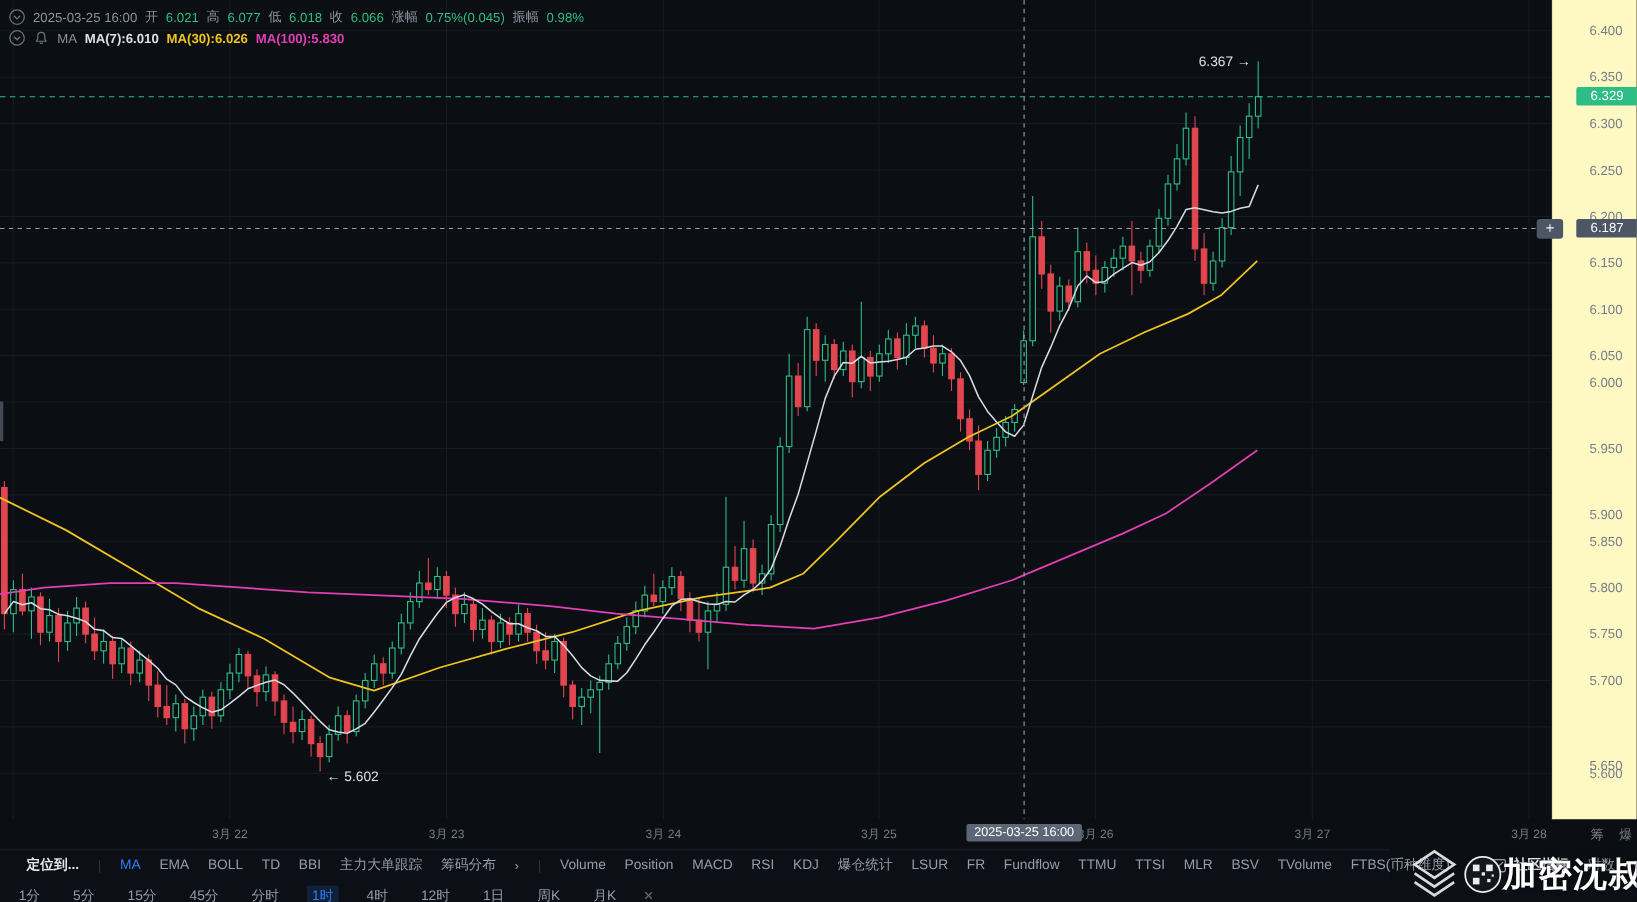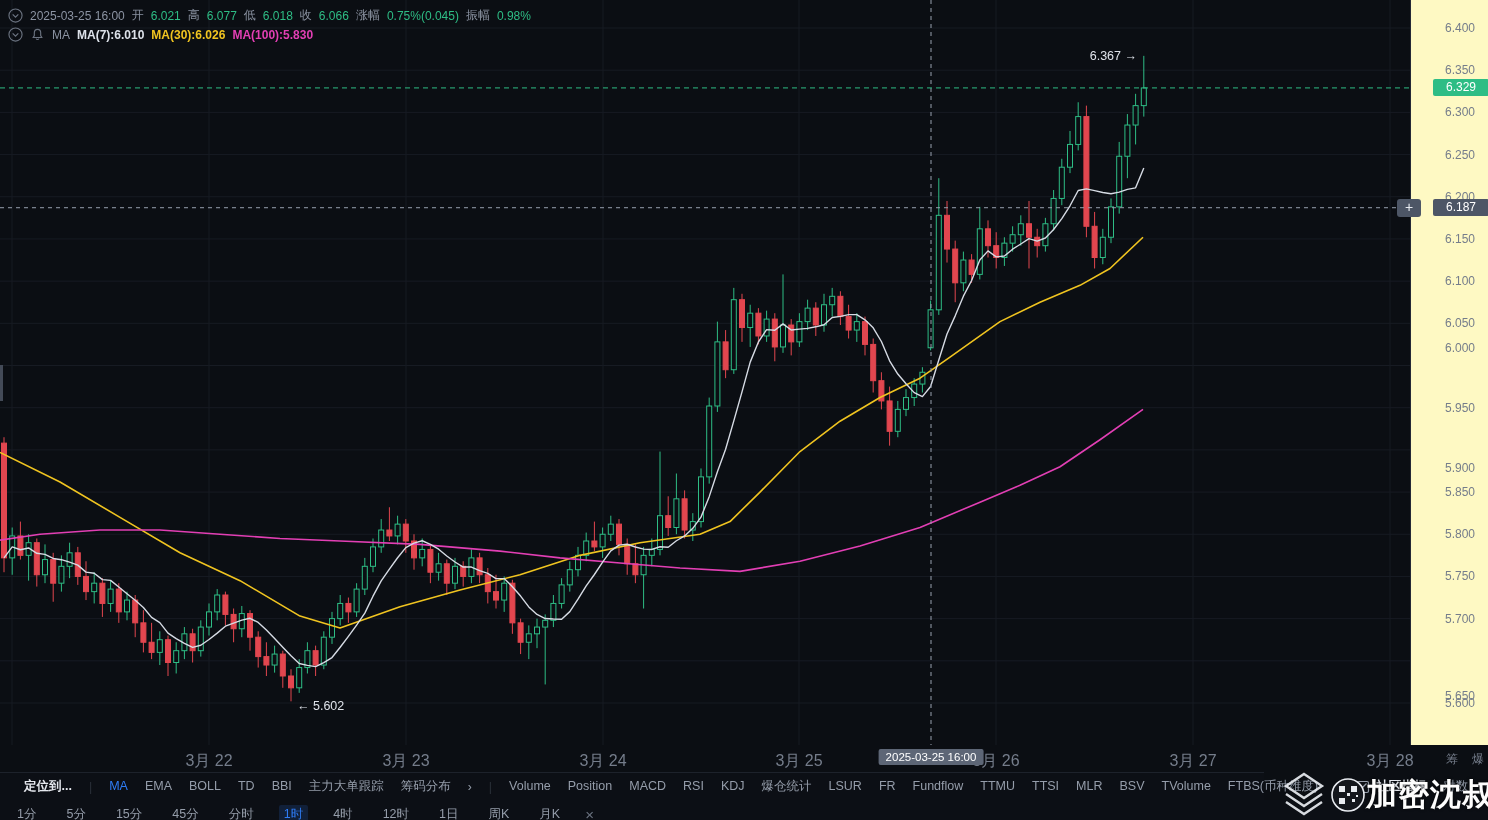--- a/index.html
+++ b/index.html
@@ -24,21 +24,21 @@
   
   #price-axis { position:absolute; left:1410px; top:0; width:78px; height:745px; border-left:1px solid #242936; background:#fef9c3; }
   .ytick { position:absolute; left:34px; font-size:12px; color:#757d8b; }
   .price-badge { position:absolute; left:22px; width:56px; height:17px; line-height:17px; text-align:center; font-size:12px; border-radius:2px; z-index:4; }
   #cur-price-badge { background:#2ebd85; color:#fff; }
   #cross-price-badge { background:#4d5666; color:#fff; }
   #cross-handle { position:absolute; left:-14px; top:200px; width:24px; height:18px; background:#4d5666; border-radius:3px; color:#e8ecf2; font-size:14px; line-height:17px; text-align:center; z-index:4; }
 
   
   #date-axis { position:absolute; left:0; top:745px; width:1488px; height:27px; background:#0b0e13; }
-  .xtick { position:absolute; top:6px; font-size:16px; color:#757d8b; transform:translateX(-50%); white-space:nowrap; }
+  .xtick { position:absolute; top:6px; font-size:11px; color:#757d8b; transform:translateX(-50%); white-space:nowrap; }
   #cross-date-badge { position:absolute; top:4px; transform:translateX(-50%); background:#5d6676; color:#fff; font-size:11.5px; padding:2px 7px; border-radius:2px; z-index:4; white-space:nowrap; }
   #axis-corner-labels { position:absolute; right:4px; top:6px; font-size:12px; color:#757d8b; display:flex; gap:14px; }
 
   
   #toolbar1 { position:absolute; left:0; top:772px; width:1264px; height:28px; background:#0c0f15; border-top:1px solid #1d222b; display:flex; align-items:center; font-size:12.5px; color:#959daa; white-space:nowrap; padding-left:18px; }
   #toolbar1 .tb-item { margin-right:17px; cursor:default; }
   #toolbar2 { position:absolute; left:0; top:800px; width:1488px; height:28px; background:#0c0f15; display:flex; align-items:center; font-size:12.5px; color:#959daa; padding-left:12px; }
   #toolbar2 .iv-item { margin-right:20px; padding:2px 5px; border-radius:2px; }
   .tb-bold { color:#e6e9ef; font-weight:bold; }
   .tb-blue { color:#2e7cf6; }

